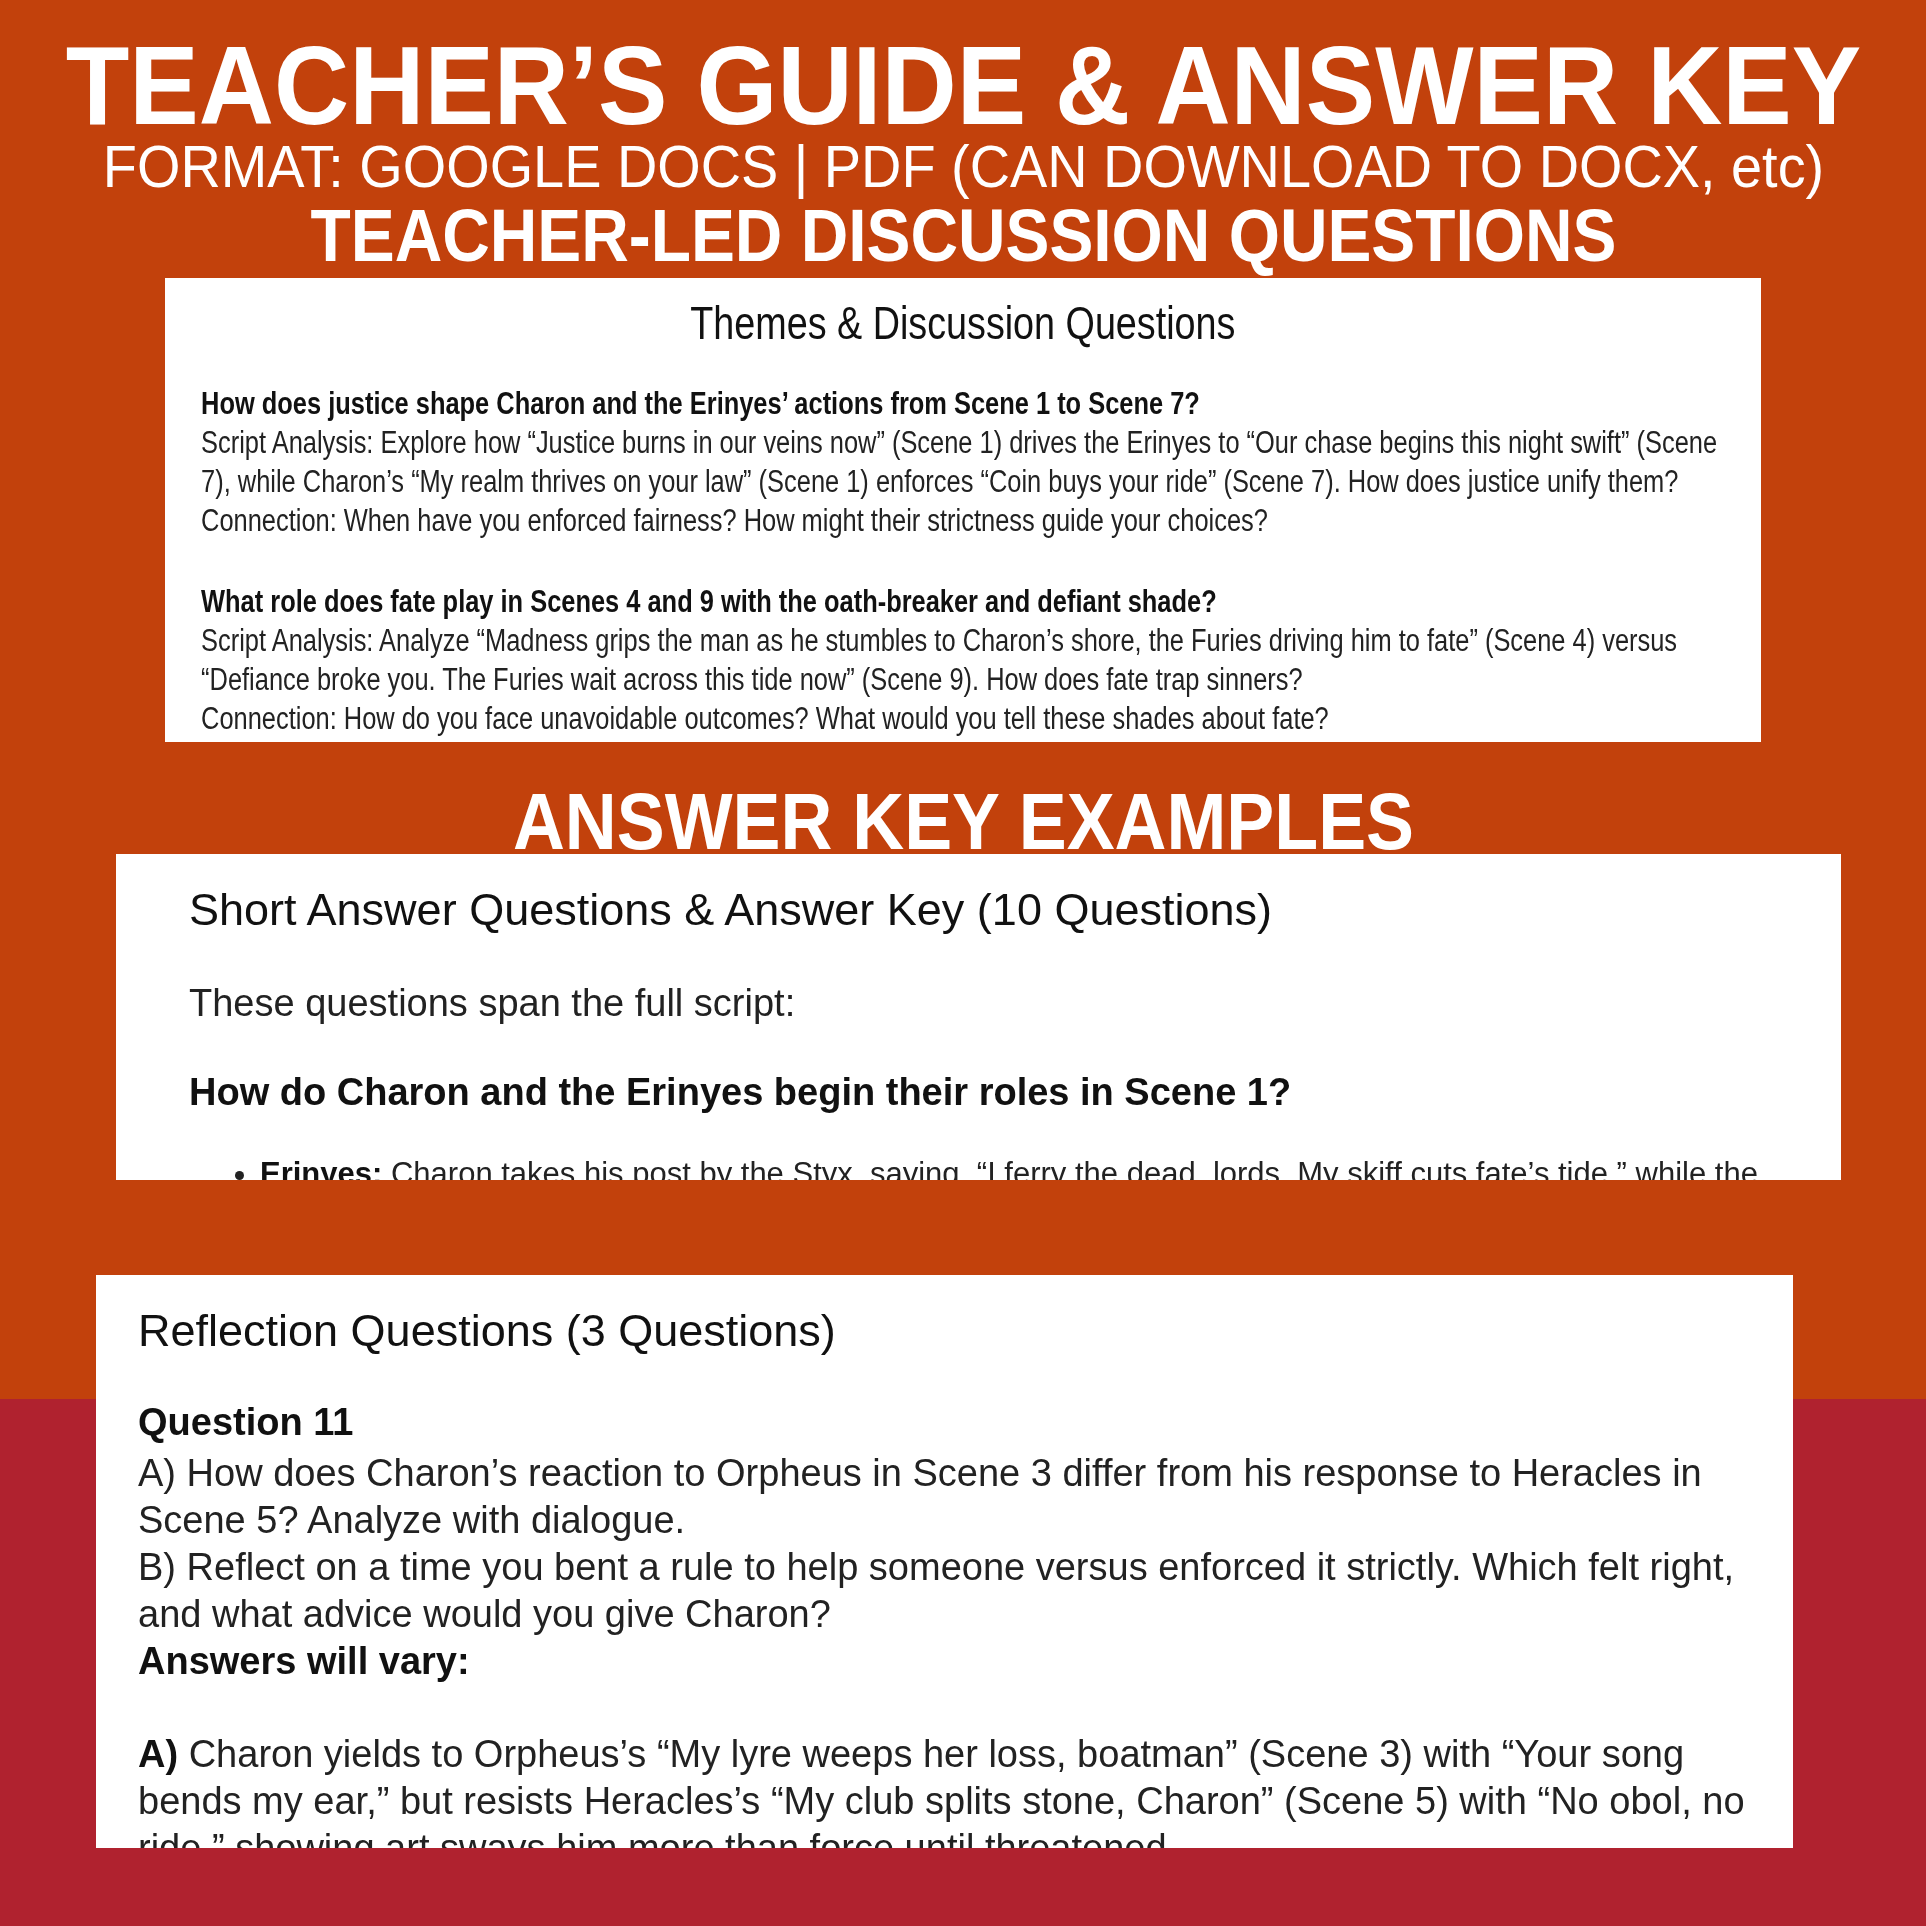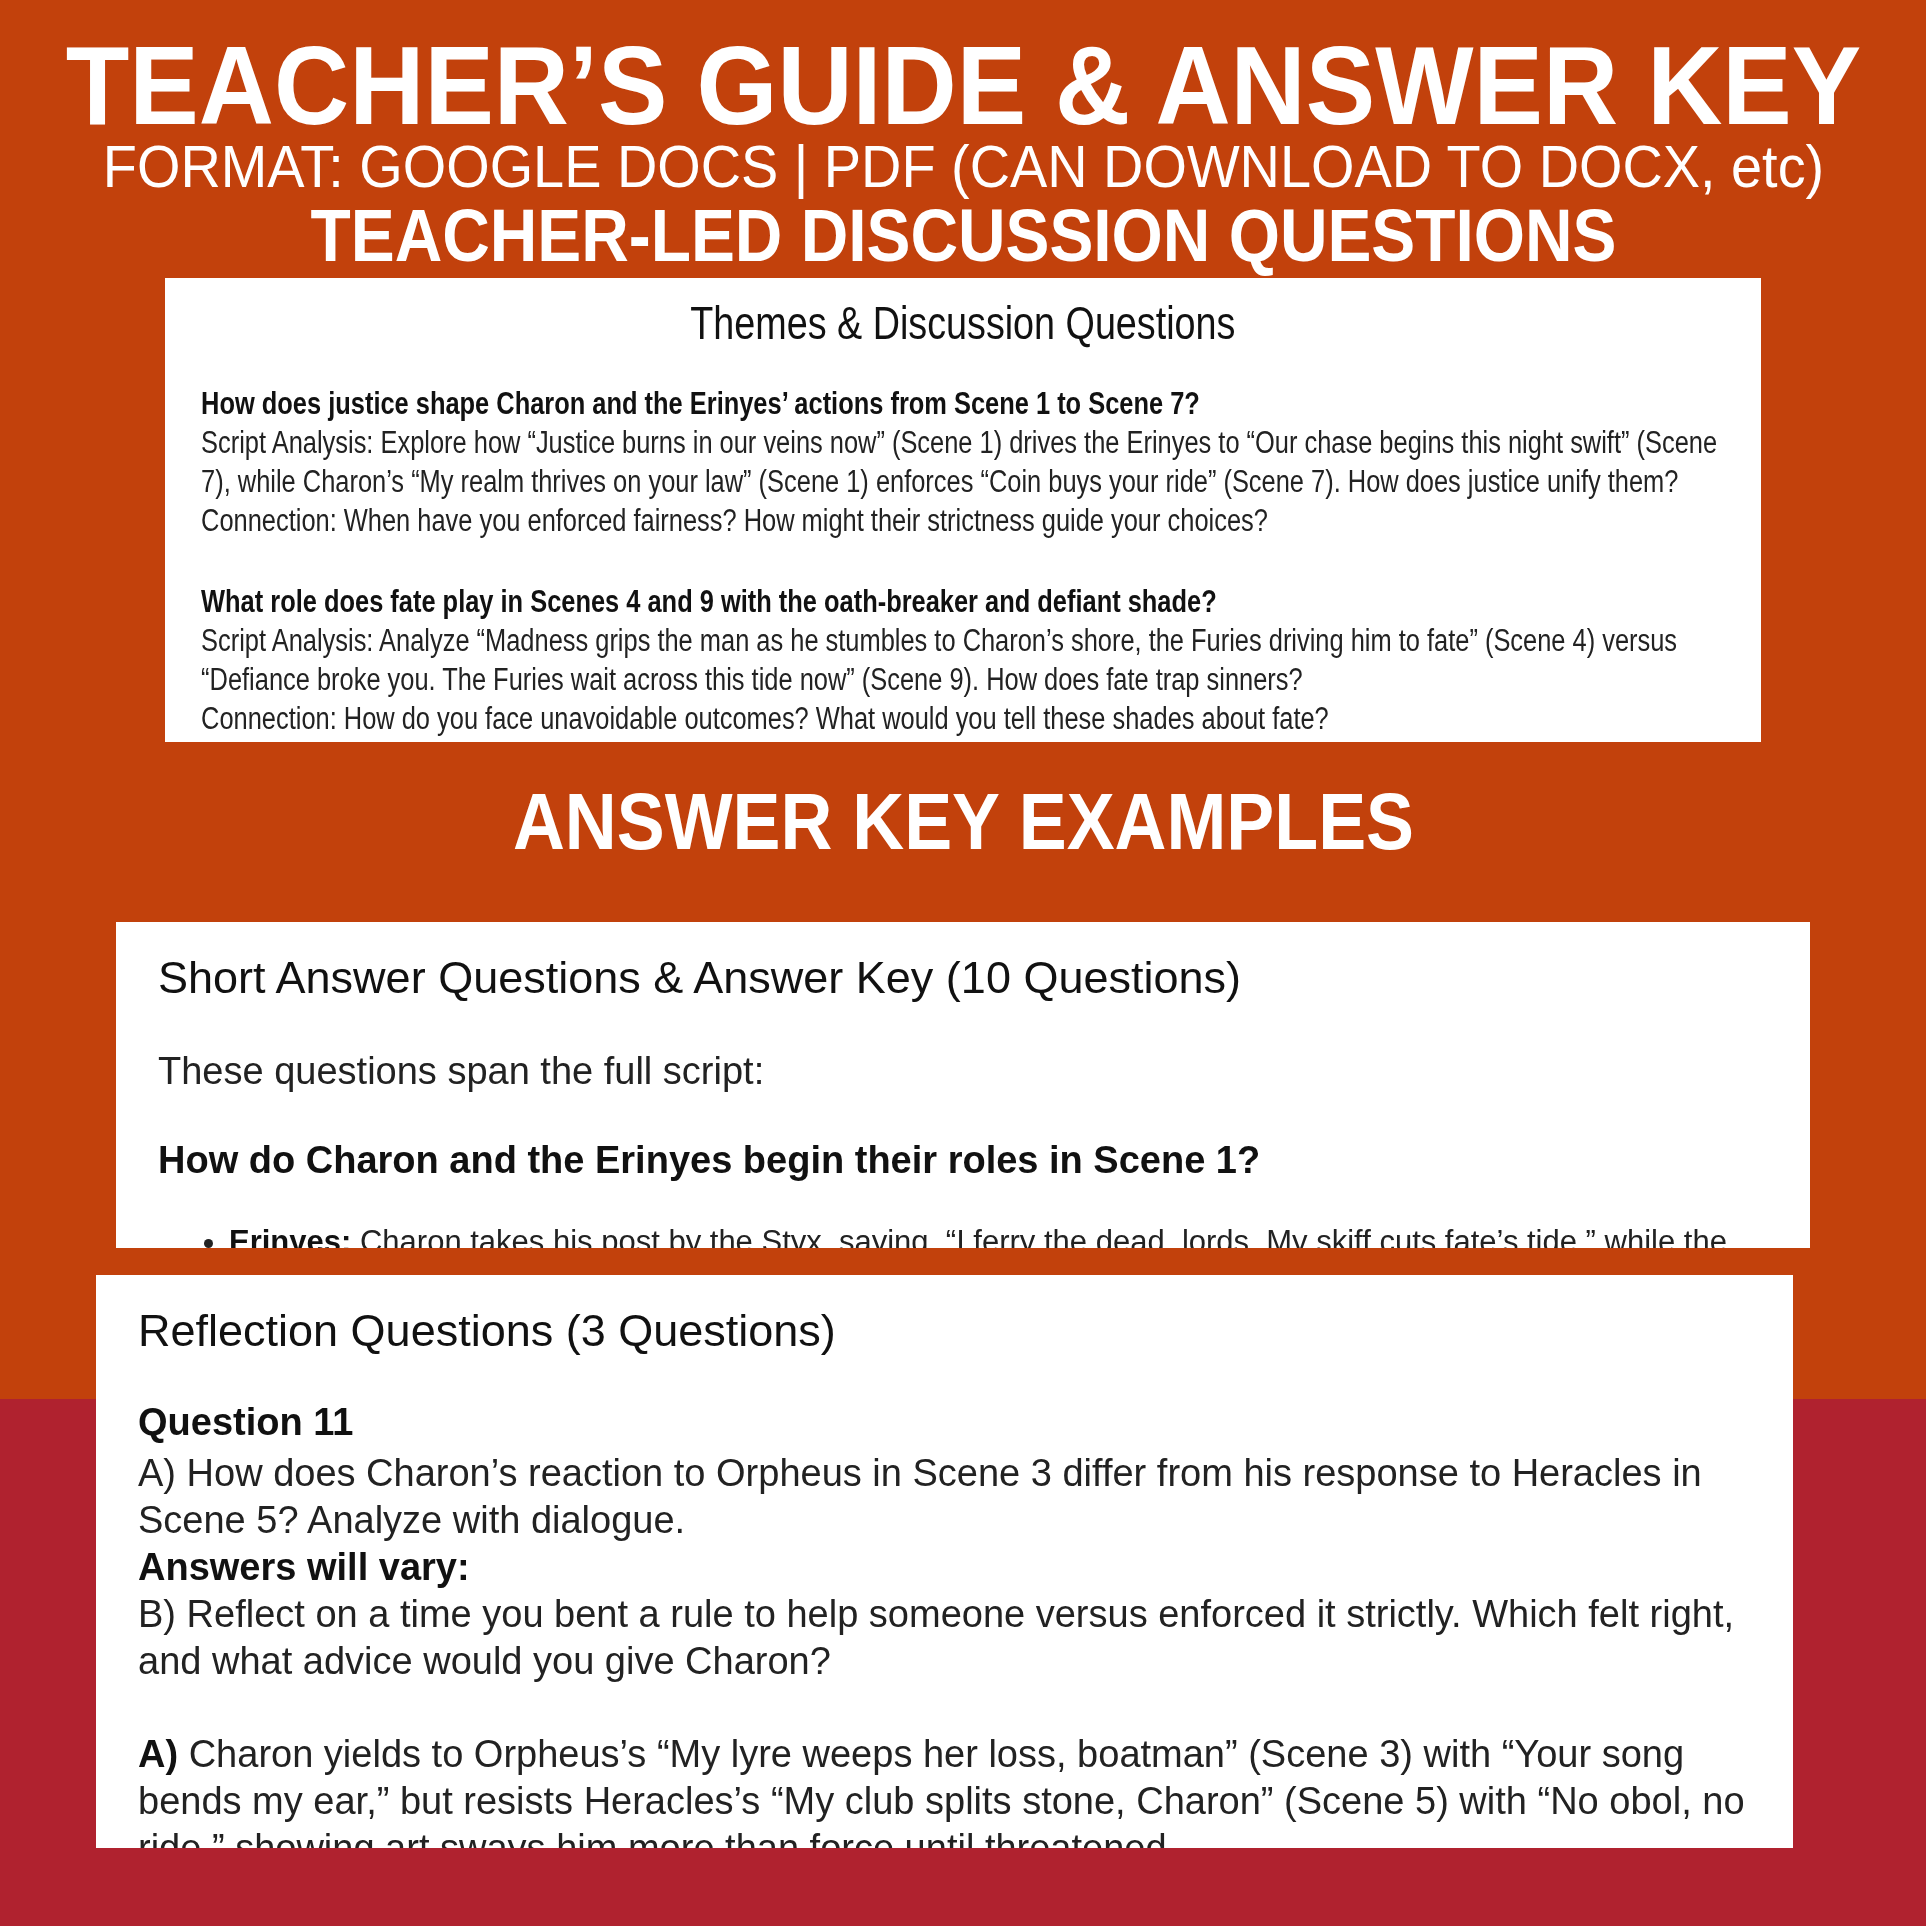--- a/index.html
+++ b/index.html
@@ -52,22 +52,22 @@
   .themes-block { margin-bottom: 42px; }
   .t-line {
     font-size: 31px;
     line-height: 39px;
     color: #222;
   }
   .t-q { font-weight: 700; color: #111; }
 
   
   .panel-short {
-    left: 116px; top: 922px;
-    width: 1694px; height: 326px;
+    left: 116px; top: 854px;
+    width: 1694px; height: 326px; padding-left: 31px;
   }
   .panel-reflect {
     left: 96px; top: 1275px;
     width: 1697px; height: 573px;
   }
   .panel-inner {
     padding: 26px 42px 0 42px;
     box-sizing: border-box;
   }
   .sec-title {
@@ -142,22 +142,22 @@
         </li>
       </ul>
     </div>
   </div>
 
   <div class="panel panel-reflect">
     <div class="panel-inner">
       <div class="sec-title">Reflection Questions (3 Questions)</div>
       <div class="body-line q-bold">Question 11</div>
       <div class="body-line ab-block">A) How does Charon’s reaction to Orpheus in Scene 3 differ from his response to Heracles in Scene 5? Analyze with dialogue.</div>
+      <div class="body-line">B) Reflect on a time you bent a rule to help someone versus enforced it strictly. Which felt right, and what advice would you give Charon?</div>
       <div class="body-line vary-lbl">Answers will vary:</div>
-      <div class="body-line">B) Reflect on a time you bent a rule to help someone versus enforced it strictly. Which felt right, and what advice would you give Charon?</div>
       <div class="body-line final-answer">
         <span class="inline-lbl">A)</span>
         <span>Charon yields to Orpheus’s “My lyre weeps her loss, boatman” (Scene 3) with “Your song bends my ear,” but resists Heracles’s “My club splits stone, Charon” (Scene 5) with “No obol, no ride,” showing art sways him more than force until threatened.</span>
       </div>
     </div>
   </div>
 
 </div>
 
 

